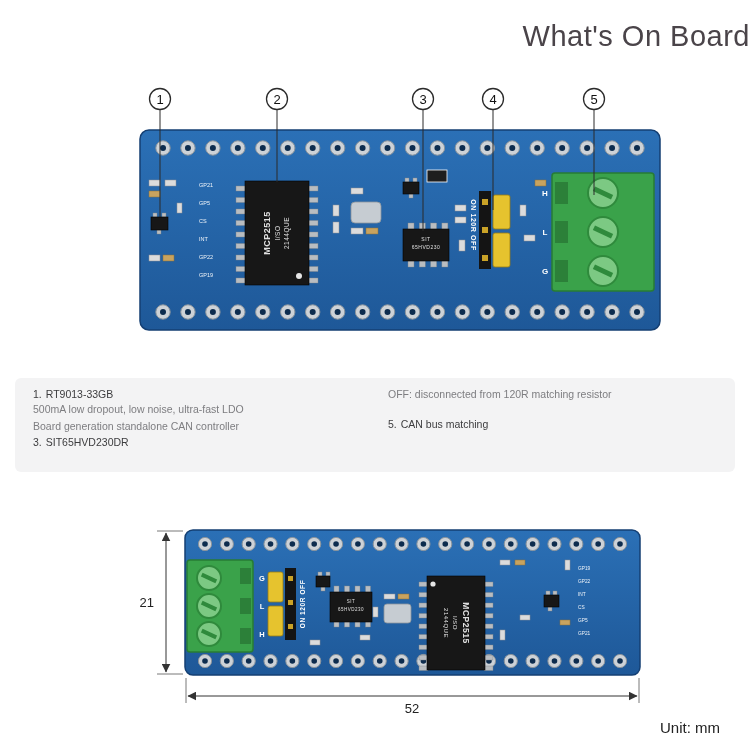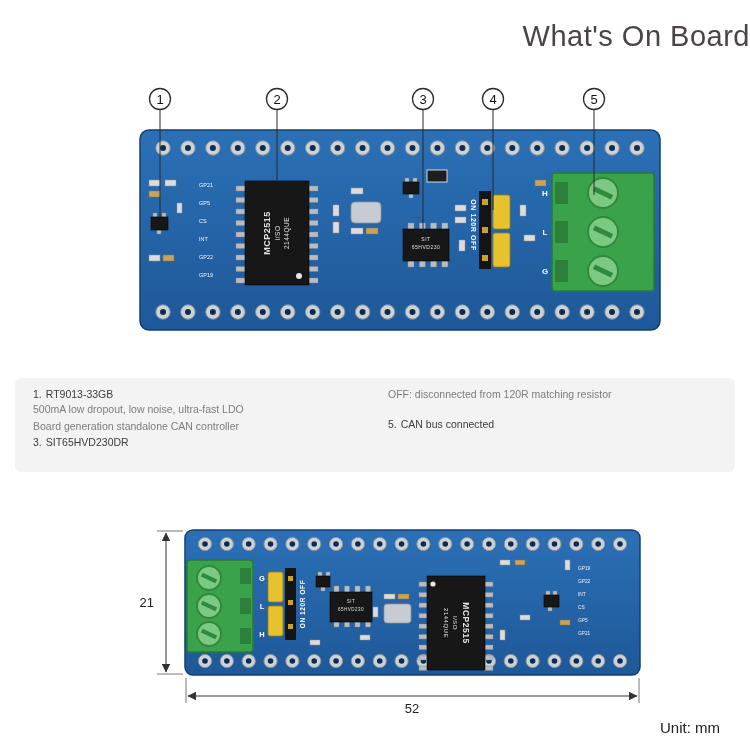--- a/index.html
+++ b/index.html
@@ -313,21 +313,21 @@
       </div>
       <div class="legend-item">
         <div class="legend-head"><span class="lnum">3.</span><span>SIT65HVD230DR</span></div>
       </div>
     </div>
     <div class="legend-col right">
       <div class="legend-item">
         <div class="legend-desc">OFF: disconnected from 120R matching resistor</div>
       </div>
       <div class="legend-item mt">
-        <div class="legend-head"><span class="lnum">5.</span><span>CAN bus connected</span></div>
+        <div class="legend-head"><span class="lnum">5.</span><span>CAN bus matching</span></div>
       </div>
     </div>
   </section>
 
   <svg id="fig-bottom" class="fig" width="750" height="250" viewBox="0 0 750 250">
     <defs>
       <linearGradient id="pcbg2" x1="0" y1="0" x2="0" y2="1">
         <stop offset="0" stop-color="#2b70b6"></stop>
           <stop offset="1" stop-color="#1e5898"></stop>
       </linearGradient>

